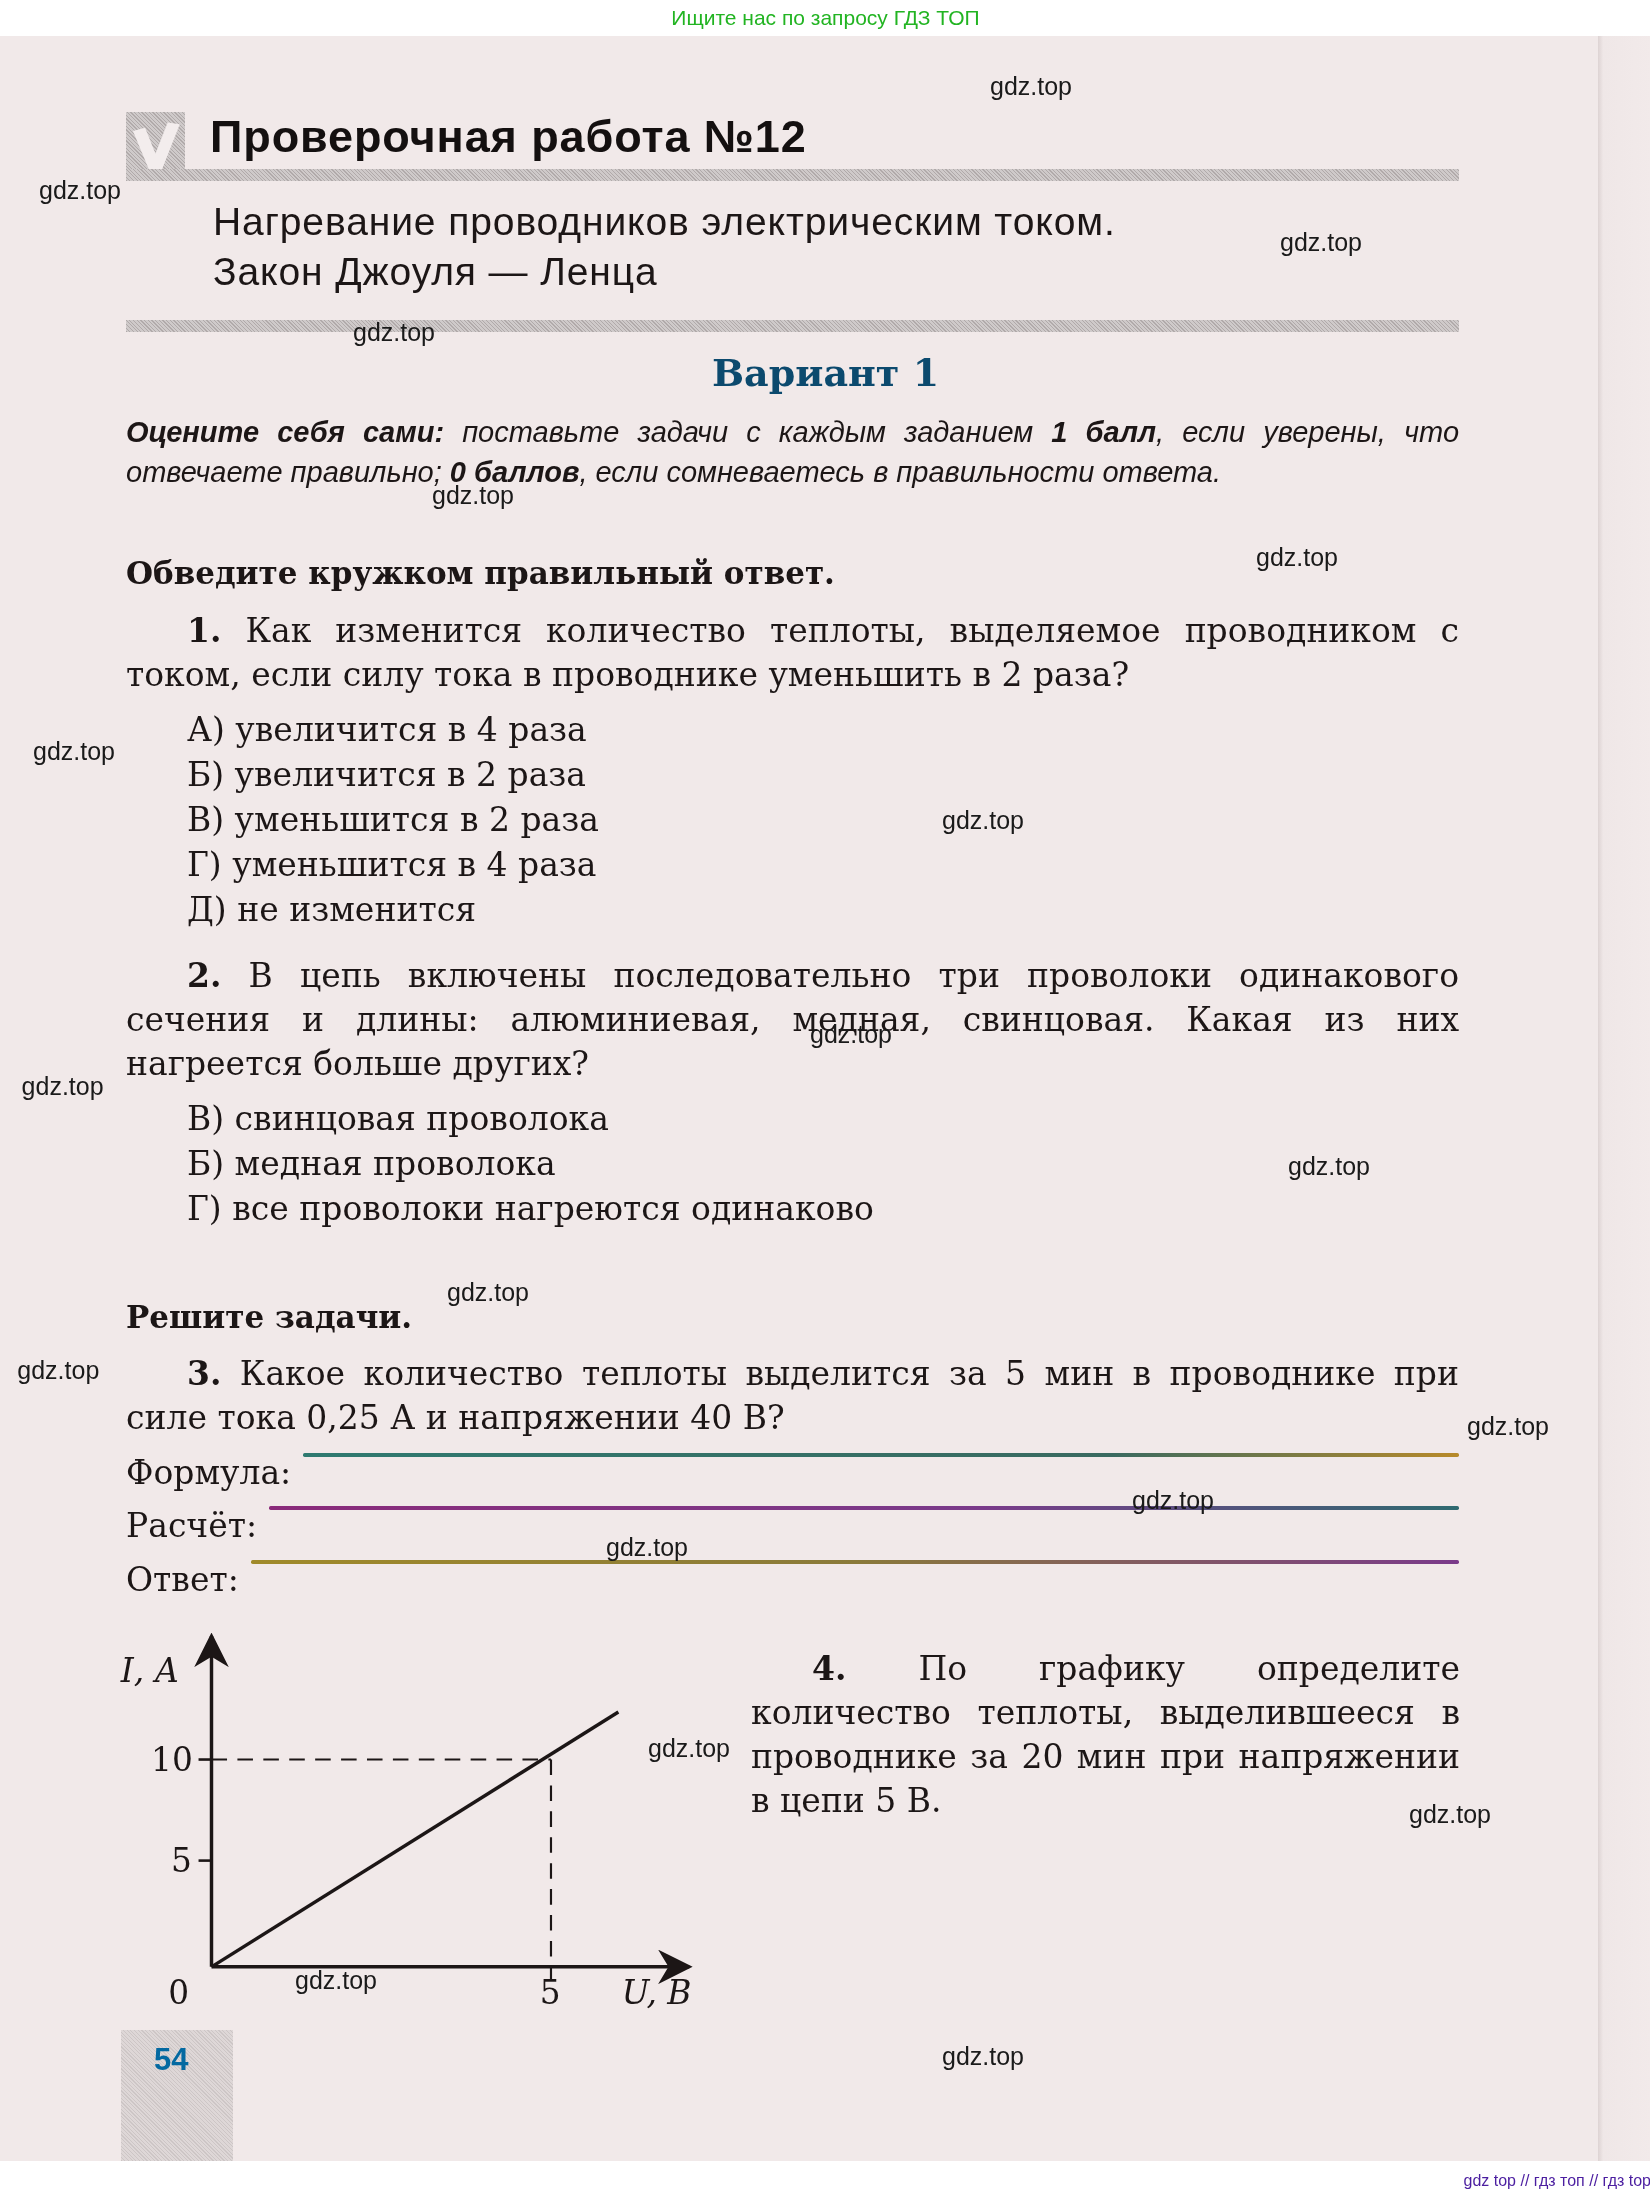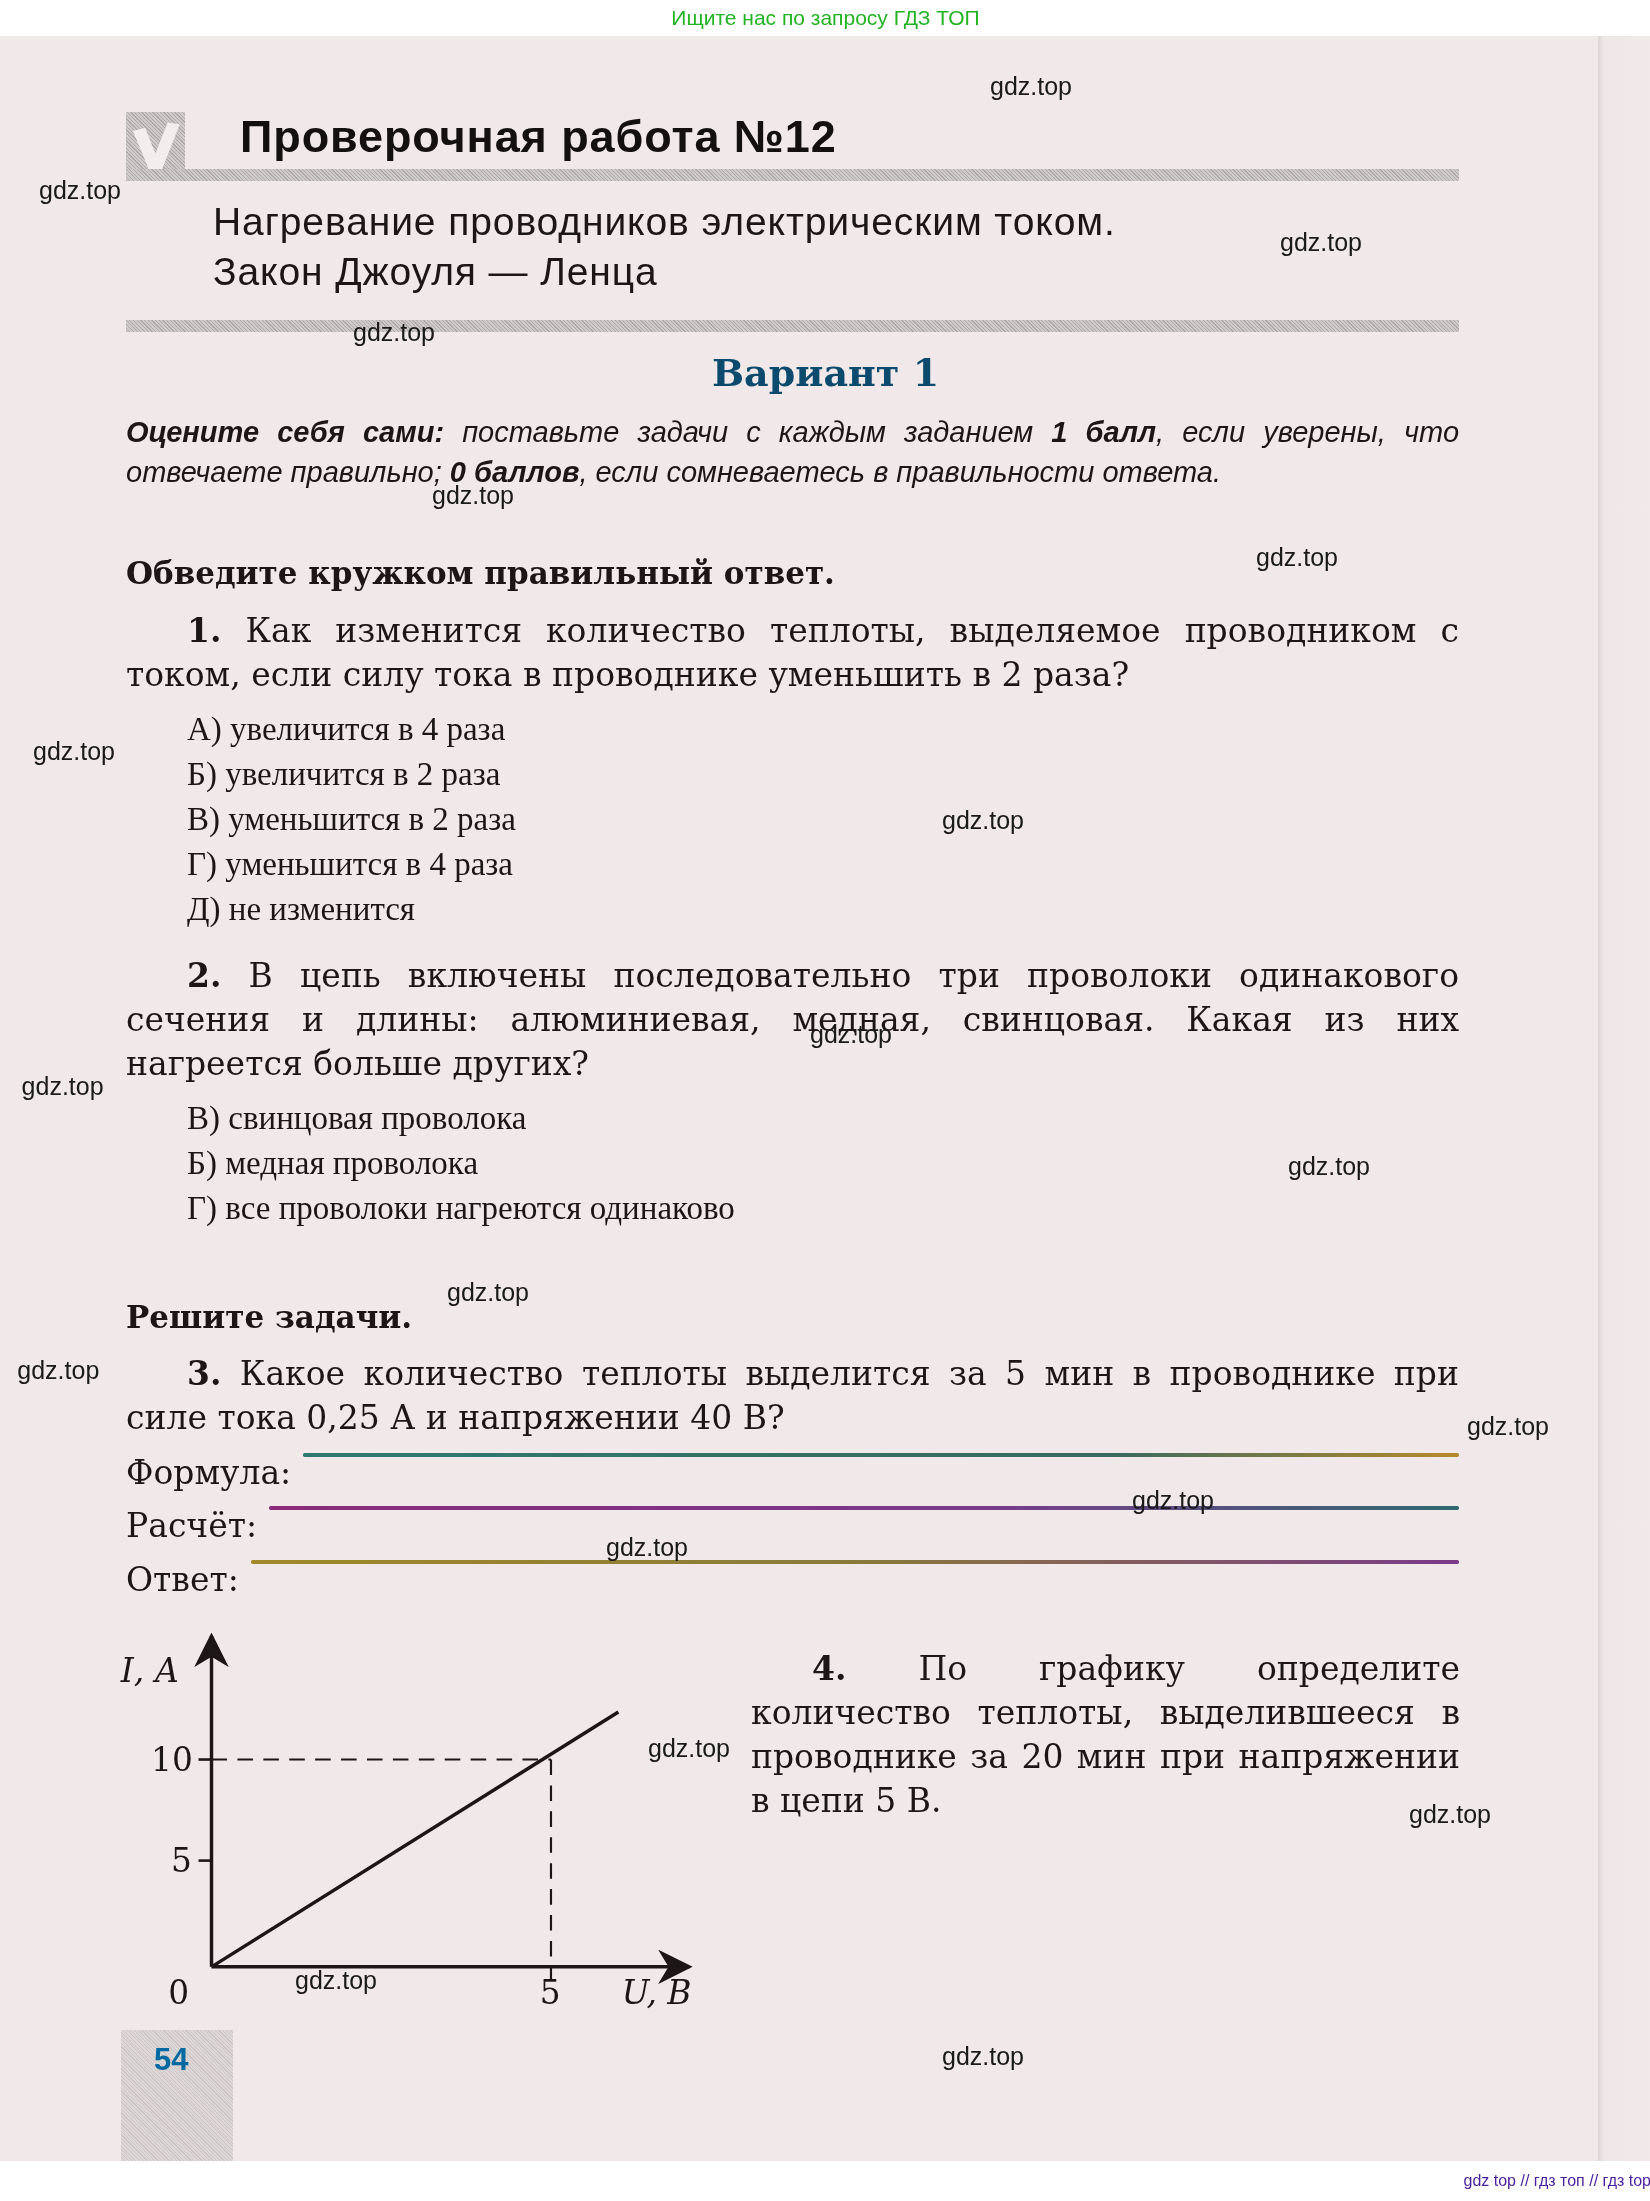--- a/index.html
+++ b/index.html
@@ -5,31 +5,31 @@
   html, body { margin:0; padding:0; }
   body { width:1651px; height:2202px; background:#ffffff; position:relative; overflow:hidden; font-family:"DejaVu Serif", serif; color:#1c1616; }
   .top-banner { position:absolute; left:0; top:0; width:1651px; height:36px; text-align:center; font-family:"Liberation Sans", sans-serif; font-size:21px; line-height:35px; color:#22b422; }
   .bottom-banner { position:absolute; left:0; top:2162px; width:1651px; height:56px; text-align:right; font-family:"Liberation Sans", sans-serif; font-size:16px; line-height:38px; color:#4b1ea0; }
   .page { position:absolute; left:0; top:36px; width:1651px; height:2125px; background:#f1e9e9; }
   .page-fold { position:absolute; left:1598px; top:0; width:53px; height:2125px; background:linear-gradient(90deg,#ddd3d3 0,#efe7e7 5.2px,#f2eaea 100%); }
   .abs { position:absolute; }
   .hatch { background-color:#cfcaca; background-image:repeating-linear-gradient(45deg, rgba(120,110,110,.35) 0 0.9px, transparent 0.9px 2.6px); }
   .title-check { left:126px; top:112px; width:59px; height:66px; }
   .title-check svg { width:59px; height:66px; }
-  .title-text { left:210px; top:111px; font-family:"Liberation Sans", sans-serif; font-weight:bold; font-size:45px; letter-spacing:0.9px; color:#141010;margin-left:30px; }
+  .title-text { left:210px; top:111px; font-family:"Liberation Sans", sans-serif; font-weight:bold; font-size:45px; letter-spacing:0.9px; color:#141010; }
   .title-bar { left:126px; top:169px; width:1333px; height:12px; }
   .subtitle { left:213px; top:197px; font-family:"Liberation Sans", sans-serif; font-size:39px; line-height:50px; color:#1c1616; letter-spacing:0.9px; }
   .subtitle-bar { left:126px; top:320px; width:1333px; height:12px; }
   .variant { left:0; width:1651px; top:350px; text-align:center; font-weight:bold; font-size:38px; color:#0c4a6e; }
   .assess { left:126px; top:412px; width:1333px; font-family:"Liberation Sans", sans-serif; font-style:italic; font-size:29px; line-height:40px; text-align:justify; }
   .assess b { font-style:italic; }
   .instr { left:126px; font-weight:bold; font-size:31px; }
   .q { left:126px; width:1333px; font-size:33px; line-height:44px; text-align:justify; text-indent:61px; }
   .opts { left:187px; font-size:33px; line-height:45px; }
-  .opt { display:block;font-family:Liberation Serif, serif; }
+  .opt { display:block; }
   .field-row { left:126px; width:1333px; height:43px; display:flex; align-items:flex-start; font-size:33px; }
   .field-line { flex:1; height:3.5px; margin-left:12px; margin-bottom:5.2px; border-radius:1.7px; }
   .q4 { left:751px; top:1647px; width:709px; font-size:33px; line-height:44px; text-align:justify; text-indent:61px; }
   .graph { left:112px; top:1617px; width:605px; height:406px; }
   .graph text { font-family:"DejaVu Serif", serif; fill:#1c1616; }
   .wm { position:absolute; font-family:"Liberation Sans", sans-serif; font-size:25px; color:#1a1a1a; }
   .pgnum-tab { left:121px; top:2030px; width:112px; height:131px; }
   .pgnum { left:154px; top:2042px; font-family:"Liberation Sans", sans-serif; font-weight:bold; font-size:31px; color:#0369a1; }
 </style>
 </head>

